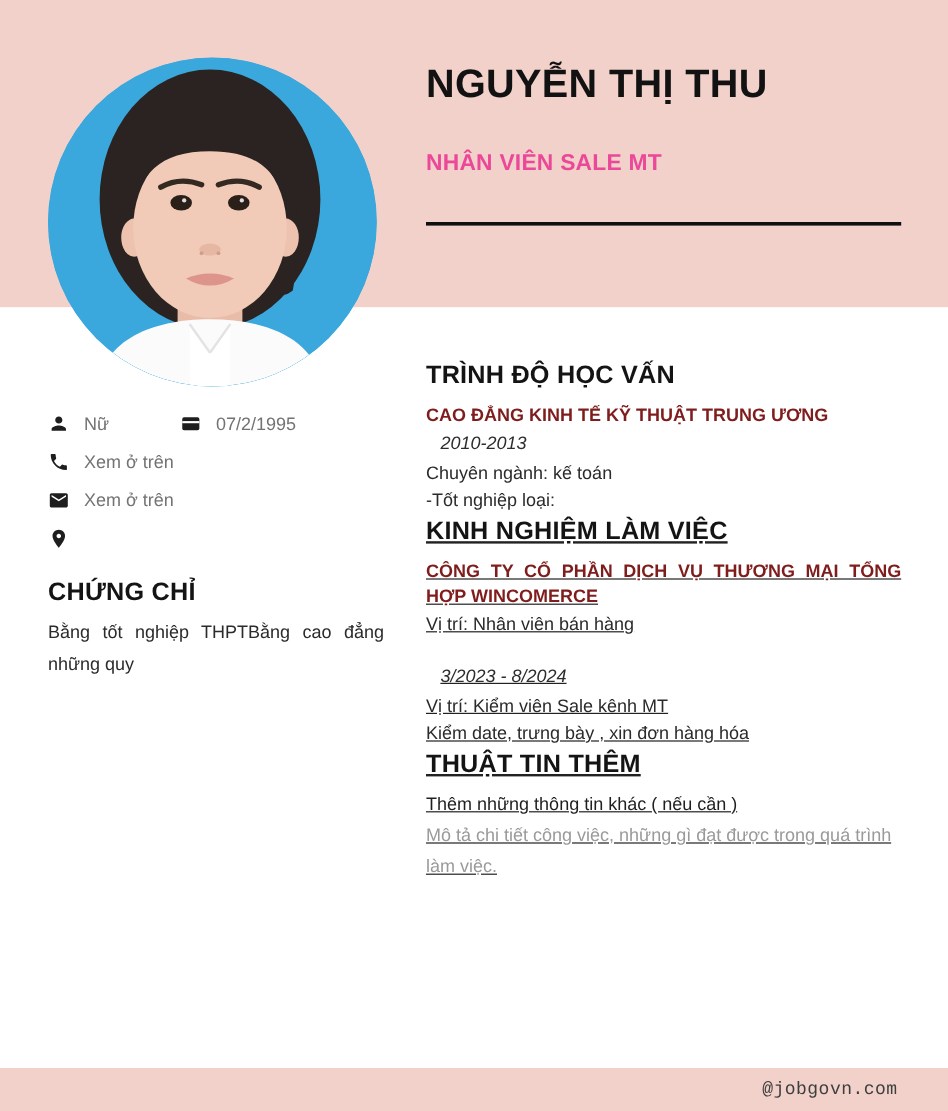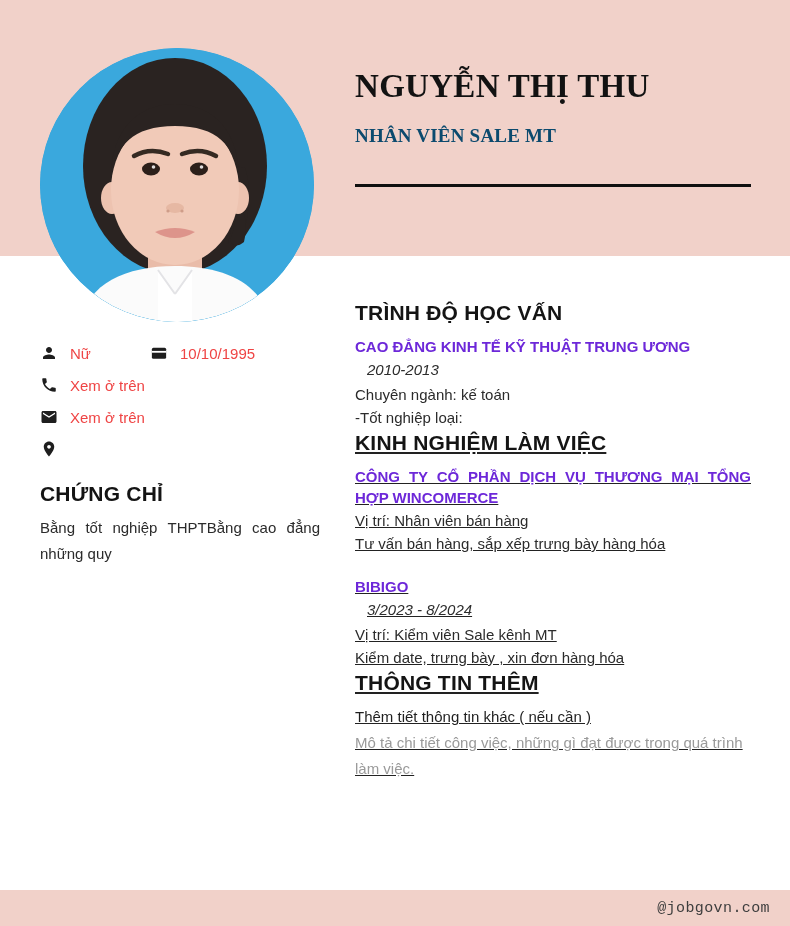--- a/index.html
+++ b/index.html
@@ -6,63 +6,63 @@
   body{
     width:790px;height:926px;position:relative;overflow:hidden;
     background:#ffffff;
     font-family:"Liberation Sans","DejaVu Sans",sans-serif;
     color:#222;
   }
   .band-top{position:absolute;left:0;top:0;width:790px;height:256px;background:#f1d1c9;}
   .band-bottom{
     position:absolute;left:0;top:890px;width:790px;height:36px;background:#f1d1c9;
     display:flex;align-items:center;justify-content:flex-end;
-    padding-right:20px;box-sizing:border-box;
+    padding-right:42px;box-sizing:border-box;
   }
   .watermark{
     font-family:"Liberation Mono","DejaVu Sans Mono",monospace;
     font-size:15px;letter-spacing:0.4px;color:#3e3e3e;
   }
   
   .avatar{
     position:absolute;left:40px;top:48px;width:274px;height:274px;
     border-radius:50%;overflow:hidden;background:#3aa8dd;
   }
   .avatar svg{display:block;width:274px;height:274px;}
   
-  .hero{position:absolute;left:355px;top:66px;width:396px;font-family:Liberation Serif, serif;}
+  .hero{position:absolute;left:355px;top:50px;width:396px;}
   .hero-name{
     margin:0;font-size:33px;line-height:40px;font-weight:700;color:#121212;letter-spacing:0.3px;
   }
   .hero-title{
-    margin:18px 0 0 0;font-size:19px;line-height:23px;font-weight:700;color:#0c4a6e;letter-spacing:0.2px;
+    margin:35px 0 0 0;font-size:19px;line-height:23px;font-weight:700;color:#ec4899;letter-spacing:0.2px;
   }
   .hero-rule{margin-top:37px;width:396px;height:3px;background:#101010;}
   
   .left-col{position:absolute;left:40px;top:337px;width:280px;}
   .info-row{display:flex;align-items:center;height:32px;}
   .info-pair{display:flex;align-items:center;}
   .info-pair.first{width:110px;flex:0 0 110px;}
   .icon{width:18px;height:18px;flex:0 0 18px;display:inline-flex;align-items:center;justify-content:center;color:#1e1e1e;}
   .icon svg{width:18px;height:18px;display:block;}
-  .info-text{margin-left:12px;font-size:15px;color:#ef4444;white-space:nowrap;}
+  .info-text{margin-left:12px;font-size:15px;color:#737373;white-space:nowrap;}
   .section-h{
     margin:0;font-size:21px;line-height:26px;font-weight:700;color:#141414;letter-spacing:0.2px;
   }
   .left-col .section-h{margin-top:16px;}
   .cert-text{
     margin:8px 0 0 0;font-size:15px;line-height:26px;color:#2b2b2b;text-align:justify;
   }
   
   .right-col{position:absolute;left:355px;top:300px;width:396px;}
   .sec{margin:0;}
   .sec + .sec{margin-top:0;text-decoration:underline;}
   .sec-edu .section-h{margin-bottom:10px;}
   .sub-h{
-    margin:0 0 2px 0;font-size:15px;line-height:21px;font-weight:700;color:#6d28d9;text-align:justify;
+    margin:0 0 2px 0;font-size:15px;line-height:21px;font-weight:700;color:#7f1d1d;text-align:justify;
   }
   .date-line{
     margin:0 0 4px 12px;font-size:15px;line-height:21px;font-style:italic;color:#2d2d2d;
   }
   .body-line{margin:0 0 2px 0;font-size:15px;line-height:21px;color:#2b2b2b;}
   .sec-exp{margin-top:24px;}
   .sec-exp .section-h{margin-bottom:10px;}
   .job + .job{margin-top:22px;}
   .sec-more{margin-top:22px;}
   .sec-more .section-h{margin-bottom:10px;}
@@ -135,21 +135,21 @@
       </span>
       <span class="info-text">Nữ</span>
     </span>
     <span class="info-pair">
       <span class="icon">
         <svg viewBox="0 0 24 24">
             <rect x="2.5" y="5" width="19" height="14.5" rx="2" fill="currentColor"></rect>
             <rect x="2.5" y="9.2" width="19" height="2.4" fill="#ffffff"></rect>
           </svg>
       </span>
-      <span class="info-text">10/10/1995</span>
+      <span class="info-text">07/2/1995</span>
     </span>
   </div>
   <div class="info-row">
     <span class="icon">
       <svg viewBox="0 0 24 24">
           <path fill="currentColor" d="M6.62 10.79c1.44 2.83 3.76 5.14 6.59 6.59l2.2-2.2c.27-.27.67-.36 1.02-.24 1.12.37 2.33.57 3.57.57.55 0 1 .45 1 1V20c0 .55-.45 1-1 1-9.39 0-17-7.61-17-17 0-.55.45-1 1-1h3.5c.55 0 1 .45 1 1 0 1.25.2 2.45.57 3.57.11.35.03.74-.25 1.02l-2.2 2.2z"></path>
         </svg>
     </span>
     <span class="info-text">Xem ở trên</span>
   </div>
@@ -181,33 +181,31 @@
     <div class="date-line">2010-2013</div>
     <div class="body-line">Chuyên ngành: kế toán</div>
     <div class="body-line">-Tốt nghiệp loại:</div>
   </div>
 
   <div class="sec sec-exp">
     <h2 class="section-h">KINH NGHIỆM LÀM VIỆC</h2>
     <div class="job">
       <div class="sub-h">CÔNG TY CỔ PHẦN DỊCH VỤ THƯƠNG MẠI TỔNG HỢP WINCOMERCE</div>
       <div class="body-line">Vị trí: Nhân viên bán hàng</div>
-      <div class="body-line">Tư vấn bán hàng, sắp xếp trưng bày hàng hóa</div>
     </div>
     <div class="job">
-      <div class="sub-h">BIBIGO</div>
       <div class="date-line">3/2023 - 8/2024</div>
       <div class="body-line">Vị trí: Kiểm viên Sale kênh MT</div>
       <div class="body-line">Kiểm date, trưng bày , xin đơn hàng hóa</div>
     </div>
   </div>
 
   <div class="sec sec-more">
-    <h2 class="section-h">THÔNG TIN THÊM</h2>
-    <p class="more-line1">Thêm tiết thông tin khác ( nếu cần )</p>
+    <h2 class="section-h">THUẬT TIN THÊM</h2>
+    <p class="more-line1">Thêm những thông tin khác ( nếu cần )</p>
     <p class="more-line2"> Mô tả chi tiết công việc, những gì đạt được trong quá trình làm việc.</p>
   </div>
 
 </div>
 
 <div class="band-bottom">
   <span class="watermark">@jobgovn.com</span>
 </div>
 
 </body></html>

